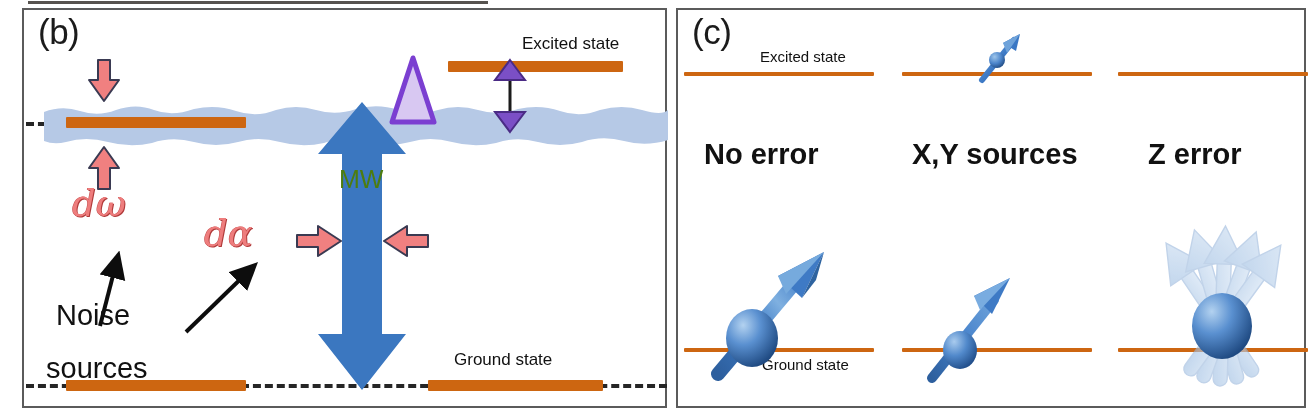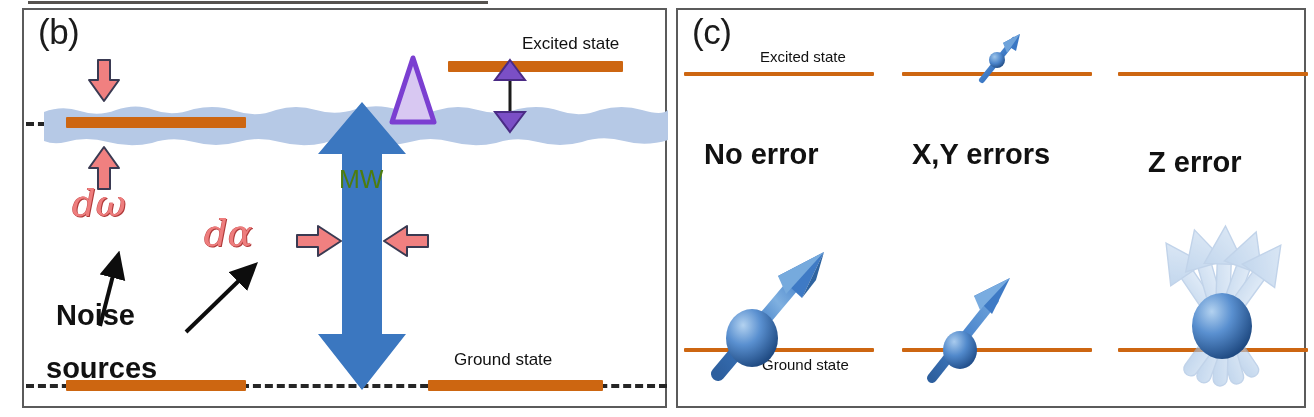--- a/index.html
+++ b/index.html
@@ -25,21 +25,21 @@
   
   .bar{position:absolute;background:#cd6611;border-radius:1px;}
   .bar.thick{height:11px;}
 
   
   .lbl{position:absolute;color:#111;white-space:nowrap;
        font-family:"Liberation Sans", sans-serif;}
   .lbl-state{font-size:17px;}
   .lbl-state-c{font-size:15px;}
   .lbl-err{font-size:29px;font-weight:bold;}
-  .lbl-noise{font-size:29px;line-height:1.08;color:#111;font-weight:bold;}
+  .lbl-noise{font-size:29px;line-height:1.08;color:#111;}
   .lbl-mw{font-size:25px;color:#4d7c0f;}
   .lbl-script{font-style:italic;font-size:37px;color:#ee7d7d;
               font-family:"DejaVu Serif", serif;
               text-shadow:1px 1px 0 #b03a3a, -0.5px -0.5px 0 #c25050;}
 
   svg{position:absolute;overflow:visible;}
 </style>
 </head>
 <body>
 
@@ -151,22 +151,22 @@
           <stop offset="100%" stop-color="#255089"></stop>
         </radialGradient>
       </defs>
       <line x1="12" y1="48" x2="44" y2="8" stroke="url(#shaftA)" stroke-width="6" stroke-linecap="round"></line>
       <polygon points="50,2 46,19 33,11" fill="#3a77c4"></polygon>
       <polygon points="50,2 37,21 33,11" fill="#6fa3da"></polygon>
       <circle cx="27" cy="28" r="8" fill="url(#ballA)"></circle>
     </svg>
 
     <div class="lbl lbl-err" style="left:26px;top:128px;">No error</div>
-    <div class="lbl lbl-err" style="left:234px;top:128px;">X,Y errors</div>
-    <div class="lbl lbl-err" style="left:470px;top:136px;">Z error</div>
+    <div class="lbl lbl-err" style="left:234px;top:128px;">X,Y sources</div>
+    <div class="lbl lbl-err" style="left:470px;top:128px;">Z error</div>
 
     <div class="bar" style="left:6px;top:338px;width:190px;height:4px;"></div>
     <div class="bar" style="left:224px;top:338px;width:190px;height:4px;"></div>
     <div class="bar" style="left:440px;top:338px;width:190px;height:4px;"></div>
 
     <div class="lbl lbl-state-c" style="left:84px;top:346px;">Ground state</div>
 
     <svg style="left:22px;top:240px;" width="140" height="140">
       <defs>
         <linearGradient id="shaftB" x1="0" y1="1" x2="1" y2="0">

